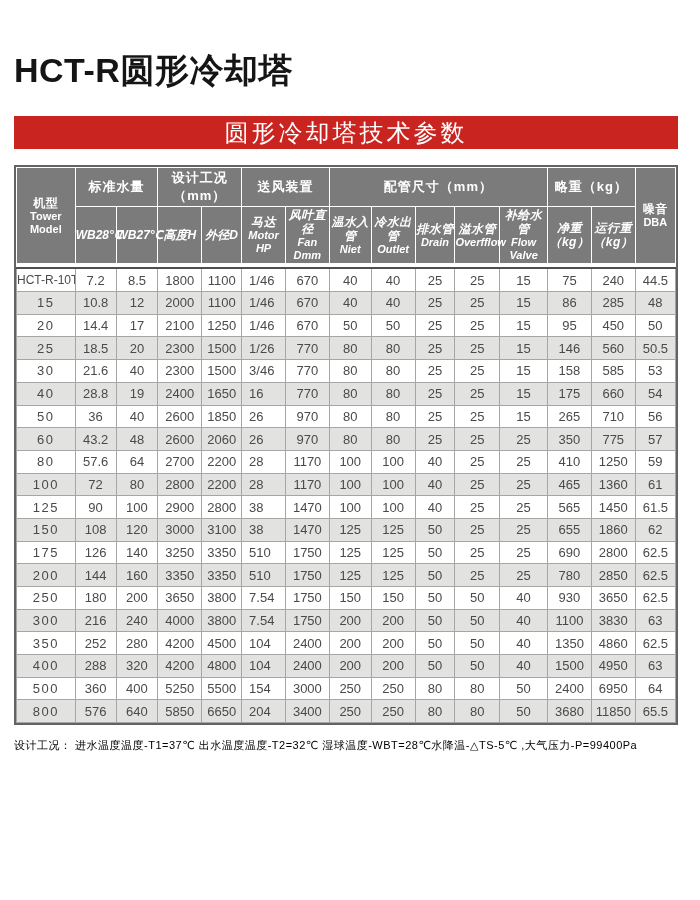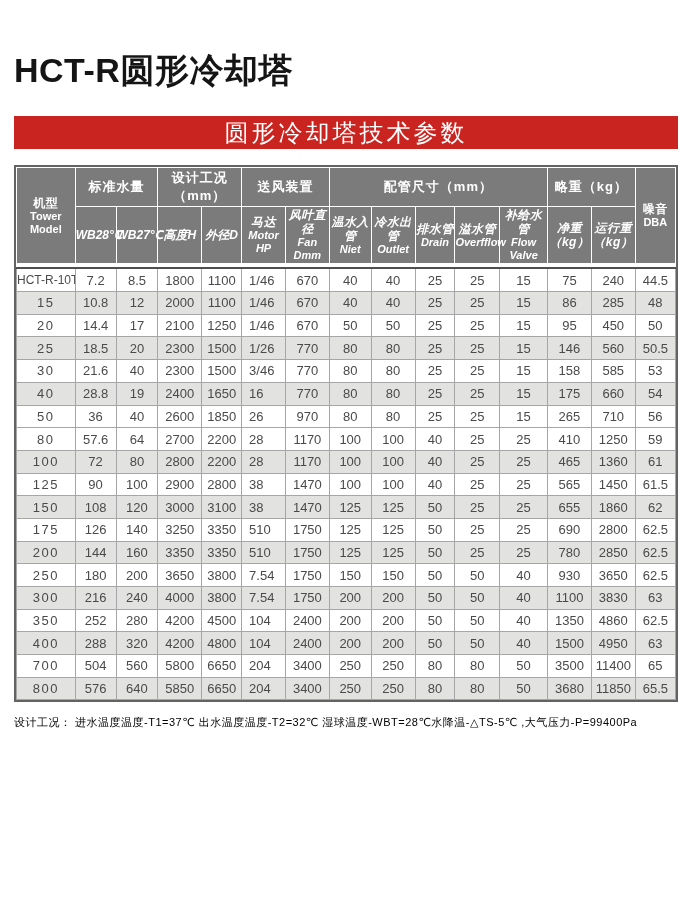--- a/index.html
+++ b/index.html
@@ -317,20 +317,42 @@
             <td>970</td>
             <td>80</td>
             <td>80</td>
             <td>25</td>
             <td>25</td>
             <td>15</td>
             <td>265</td>
             <td>710</td>
             <td>56</td>
           </tr>
+          <tr class="stripe">
+            <td class="model">60</td>
+            <td>43.2</td>
+            <td>48</td>
+            <td>2600</td>
+            <td>2060</td>
+            <td class="motor-cell">
+              <span class="mwrap">
+                <span>2</span>
+                <span>6</span>
+              </span>
+            </td>
+            <td>970</td>
+            <td>80</td>
+            <td>80</td>
+            <td>25</td>
+            <td>25</td>
+            <td>25</td>
+            <td>350</td>
+            <td>775</td>
+            <td>57</td>
+          </tr>
           <tr>
             <td class="model">80</td>
             <td>57.6</td>
             <td>64</td>
             <td>2700</td>
             <td>2200</td>
             <td class="motor-cell">
               <span class="mwrap">
                 <span>2</span>
                 <span>8</span>
@@ -538,40 +560,40 @@
             <td>200</td>
             <td>200</td>
             <td>50</td>
             <td>50</td>
             <td>40</td>
             <td>1500</td>
             <td>4950</td>
             <td>63</td>
           </tr>
           <tr>
-            <td class="model">700</td>
-            <td>504</td>
-            <td>560</td>
-            <td>5800</td>
-            <td>6650</td>
-            <td class="motor-cell">
-              <span class="mwrap">
-                <span>20</span>
+            <td class="model">500</td>
+            <td>360</td>
+            <td>400</td>
+            <td>5250</td>
+            <td>5500</td>
+            <td class="motor-cell">
+              <span class="mwrap">
+                <span>15</span>
                 <span>4</span>
               </span>
             </td>
-            <td>3400</td>
+            <td>3000</td>
             <td>250</td>
             <td>250</td>
             <td>80</td>
             <td>80</td>
             <td>50</td>
-            <td>3500</td>
-            <td>11400</td>
-            <td>65</td>
+            <td>2400</td>
+            <td>6950</td>
+            <td>64</td>
           </tr>
           <tr class="stripe">
             <td class="model">800</td>
             <td>576</td>
             <td>640</td>
             <td>5850</td>
             <td>6650</td>
             <td class="motor-cell">
               <span class="mwrap">
                 <span>20</span>

